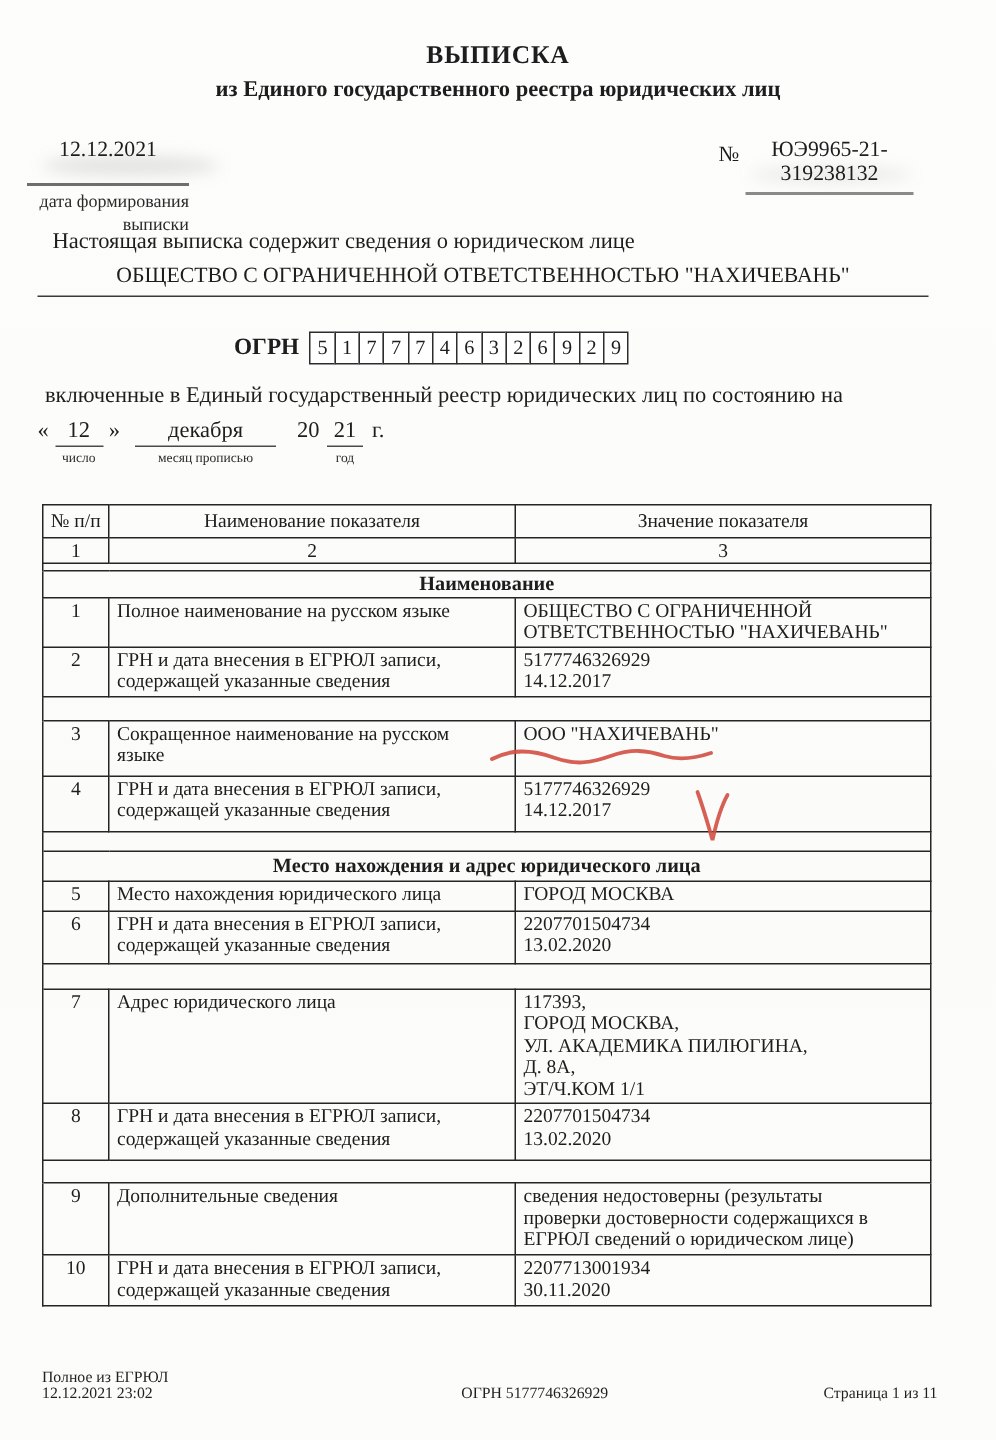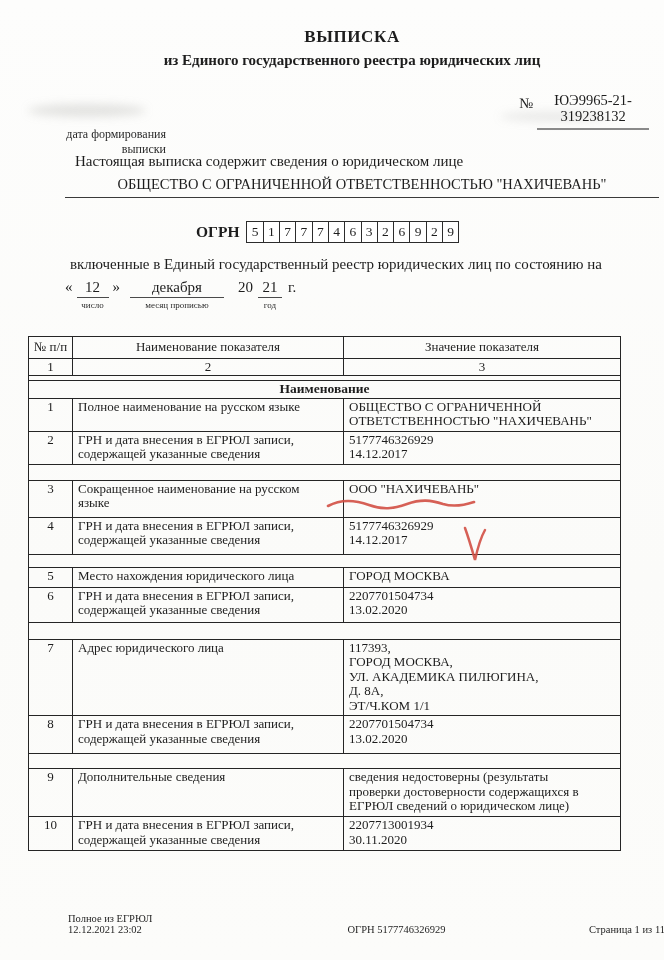--- a/index.html
+++ b/index.html
@@ -2,21 +2,21 @@
 <html><head>
 <meta charset="utf-8">
 <style>
   html,body { margin:0; padding:0; background:#e8e8e8; }
   .page {
     position:relative; width:664px; height:960px; margin:0 auto;
     background:linear-gradient(180deg,#fdfdfc 0%,#fbfbf9 60%,#fcfcfa 100%);
     color:#1d1d1d; font-family:"Liberation Serif","DejaVu Serif",serif;
     overflow:hidden;
   }
-  .abs { position:absolute;margin-left:40px; }
+  .abs { position:absolute; }
   .title { top:27px; left:0; right:0; text-align:center; font-size:17px; font-weight:bold; letter-spacing:0.6px; }
   .subtitle { top:52px; left:0; right:0; text-align:center; font-size:15px; font-weight:bold; }
 
   .smudge { position:absolute; border-radius:50%; pointer-events:none; }
   .smudge1 { left:28px; top:104px; width:118px; height:13px; background:rgba(125,125,122,0.20); filter:blur(5px); }
   .smudge2 { left:500px; top:112px; width:108px; height:9px; background:rgba(125,125,122,0.16); filter:blur(5px); }
 
   .date-block { left:18px; top:92px; width:108px; text-align:center; font-size:14.5px; padding-bottom:13px; border-bottom:2px solid #6e6e6e; }
   .date-caption { left:18px; top:127px; width:108px; text-align:right; font-size:12px; color:#2a2a2a; }
   .num-label { left:479px; top:95px; font-size:14.5px; }
@@ -66,20 +66,21 @@
 <body>
 
 <div class="page">
 
   <div class="abs title">ВЫПИСКА</div>
   <div class="abs subtitle">из Единого государственного реестра юридических лиц</div>
 
   <div class="smudge smudge1"></div>
   <div class="smudge smudge2"></div>
 
+  <div class="abs date-block">12.12.2021</div>
   <div class="abs date-caption">дата формирования выписки</div>
   <div class="abs num-label">№</div>
   <div class="abs num-block">
     <div>ЮЭ9965-21-</div>
     <div>319238132</div>
   </div>
 
   <div class="abs intro-line">Настоящая выписка содержит сведения о юридическом лице</div>
   <div class="abs company-block">ОБЩЕСТВО С ОГРАНИЧЕННОЙ ОТВЕТСТВЕННОСТЬЮ "НАХИЧЕВАНЬ"</div>
 
@@ -172,20 +173,23 @@
           <td class="num">4</td>
           <td class="pre">ГРН и дата внесения в ЕГРЮЛ записи,
 содержащей указанные сведения</td>
           <td class="pre">5177746326929
 14.12.2017</td>
         </tr>
         <tr style="height: 13px;">
           <td colspan="3" class="spacer"></td>
         </tr>
         <tr style="height: 20px;">
+          <td colspan="3" class="section">Место нахождения и адрес юридического лица</td>
+        </tr>
+        <tr style="height: 20px;">
           <td class="num">5</td>
           <td class="pre">Место нахождения юридического лица</td>
           <td class="pre">ГОРОД МОСКВА</td>
         </tr>
         <tr style="height: 35px;">
           <td class="num">6</td>
           <td class="pre">ГРН и дата внесения в ЕГРЮЛ записи,
 содержащей указанные сведения</td>
           <td class="pre">2207701504734
 13.02.2020</td>

